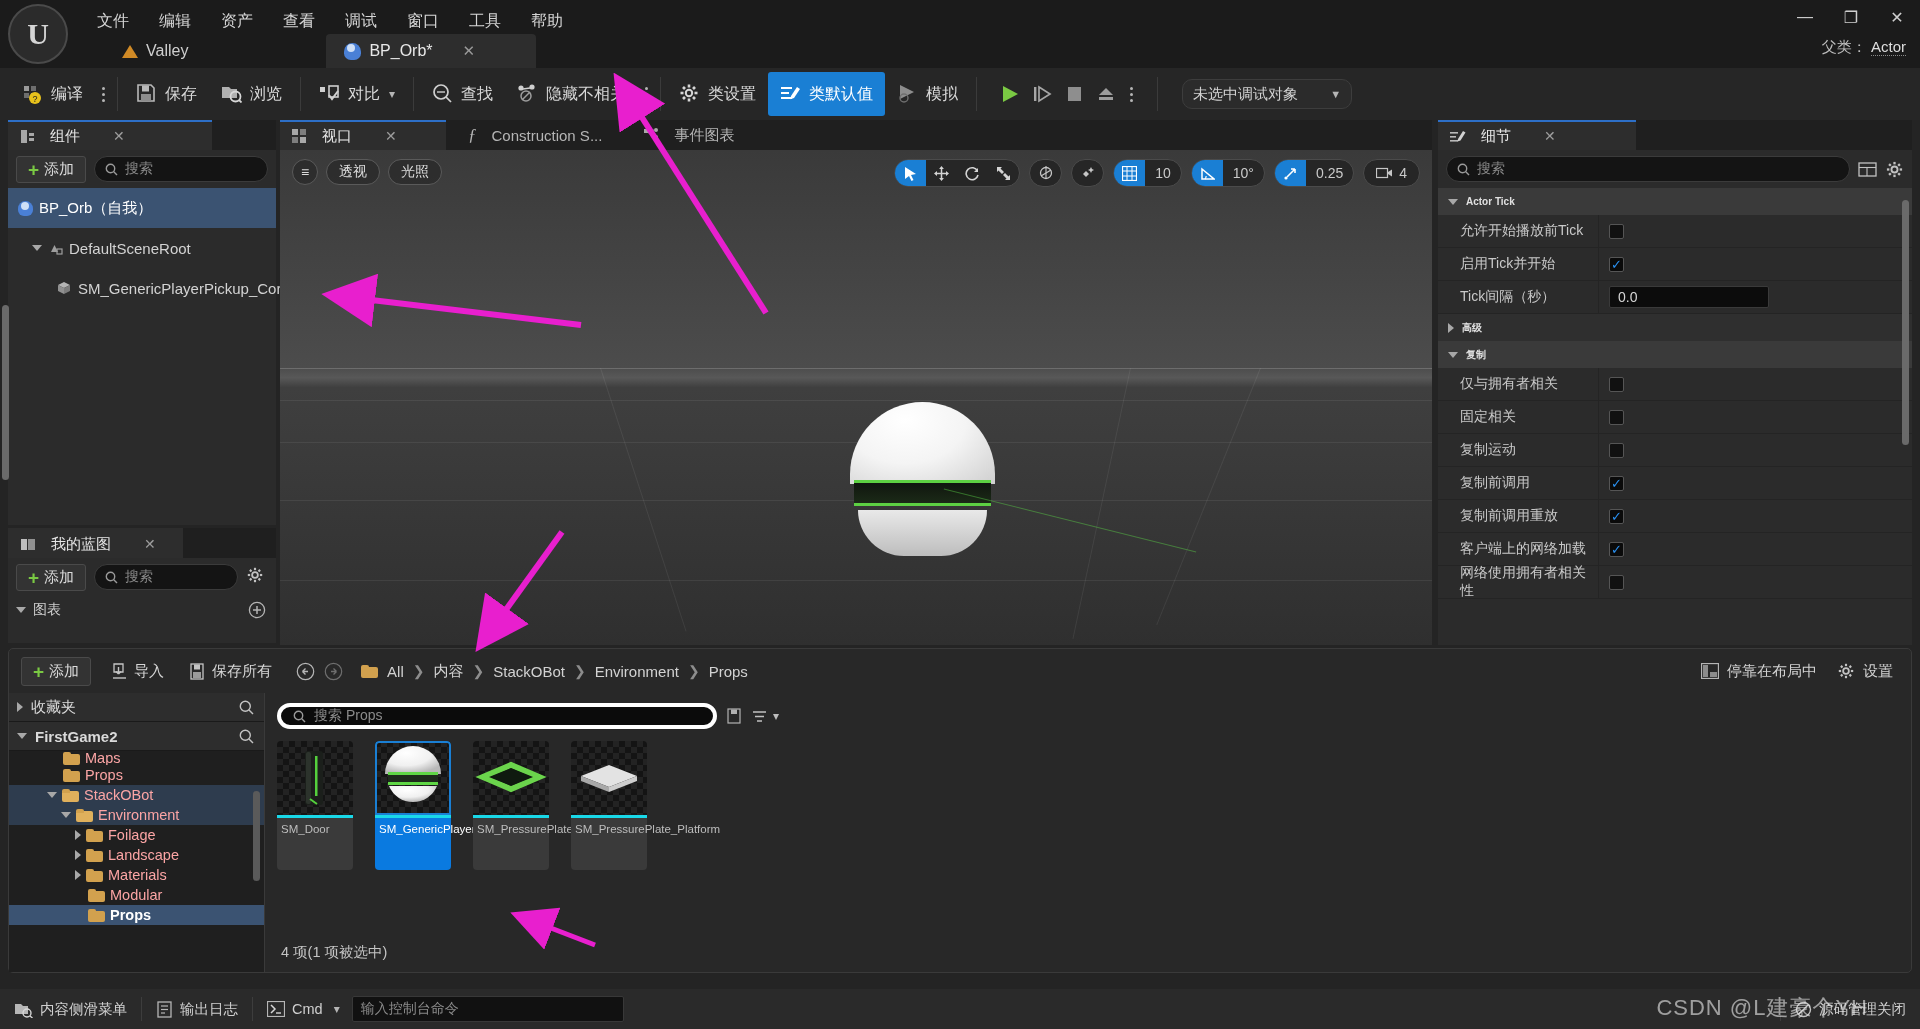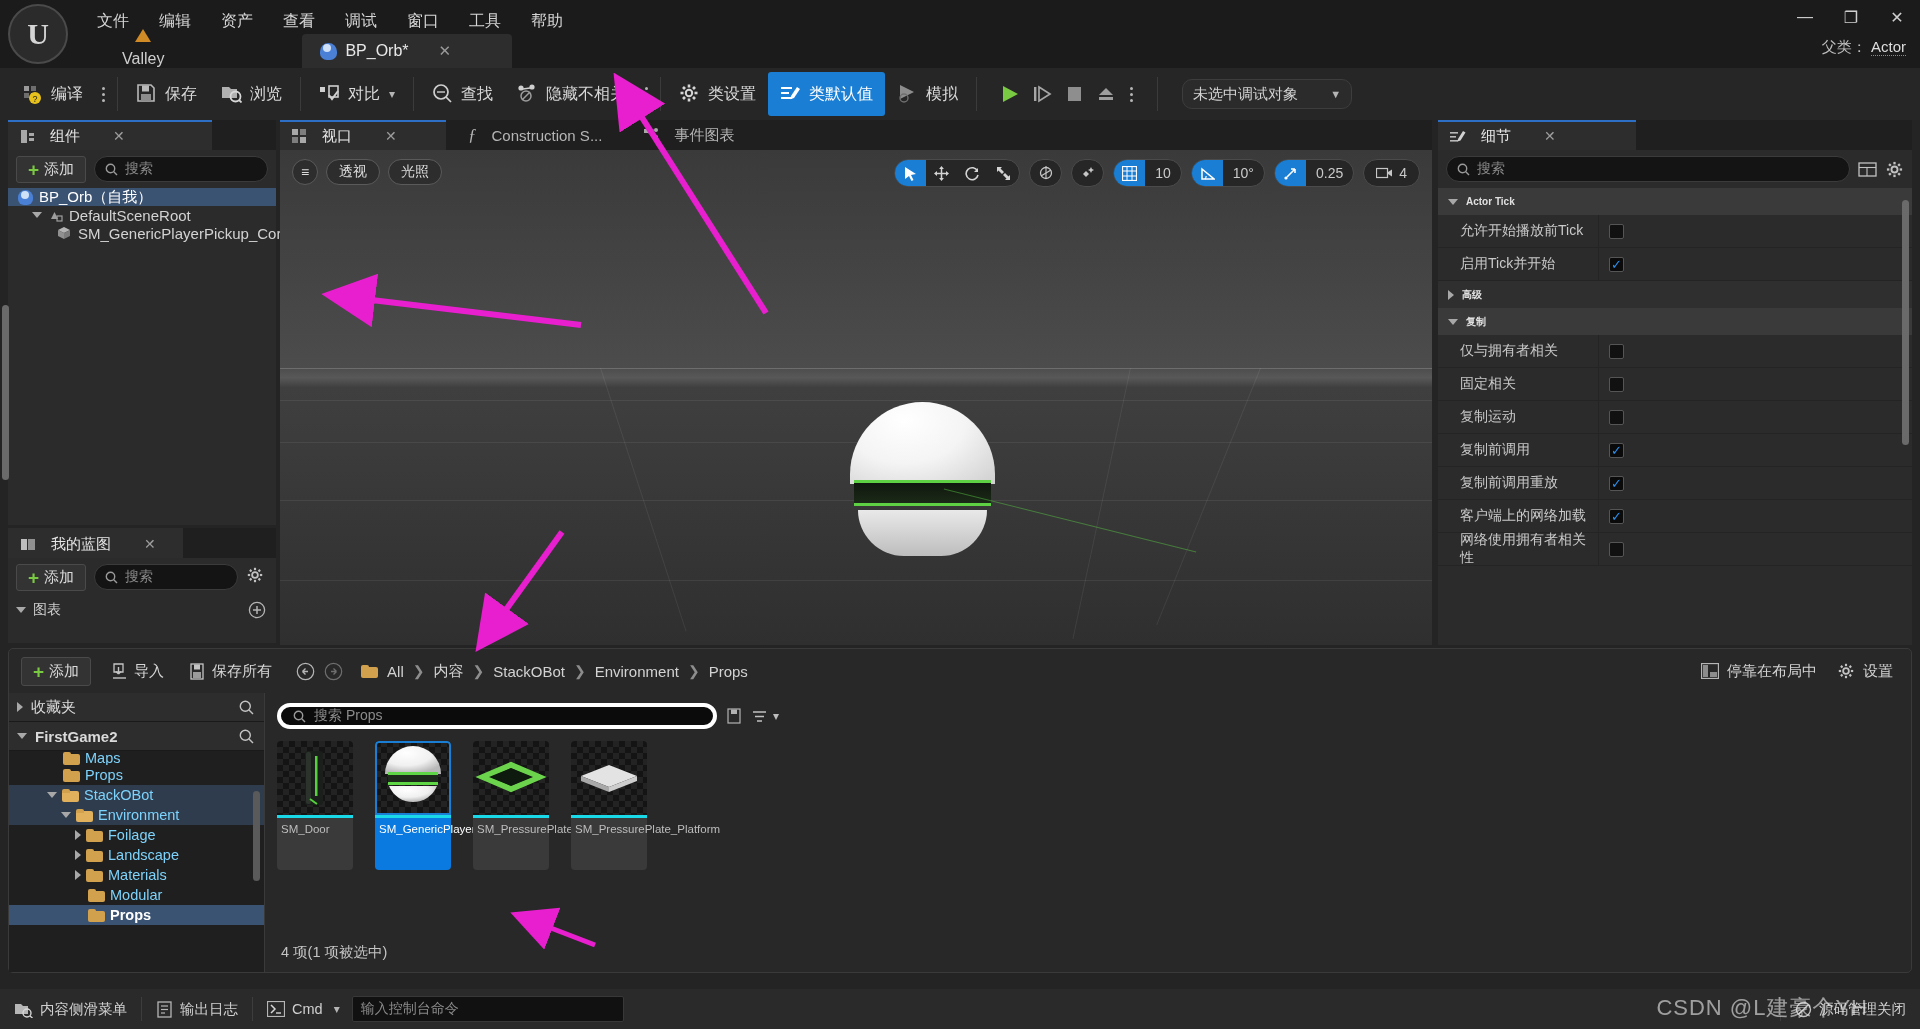--- a/index.html
+++ b/index.html
@@ -23,21 +23,21 @@
   }
   .menubar { position:absolute; left:82px; top:4px; height:34px; display:flex; align-items:center; }
   .menu-item { padding:5px 15px; font-size:16px; color:#d4d4d4; cursor:default; }
 
   .tabstrip { position:absolute; left:82px; top:34px; height:34px; display:flex; align-items:flex-end; }
   .tab {
     display:flex; align-items:center; gap:8px; height:34px; padding:0 18px;
     font-size:16px; color:#b9b9b9; background:transparent;
     border-top-left-radius:4px; border-top-right-radius:4px;
   }
-  .tab.level { color:#cfcfcf;flex-direction:column; }
+  .tab.level { color:#cfcfcf; }
   .tab.active { background:#2d2d2d; color:#e8e8e8; }
   .tab .tab-close { margin-left:22px; color:#9a9a9a; font-size:15px; }
   .tri-icon { width:16px; height:13px; position:relative; }
   .tri-icon::before {
     content:""; position:absolute; left:0; bottom:0;
     border-left:8px solid transparent; border-right:8px solid transparent;
     border-bottom:13px solid #d08a26;
   }
   .orb-icon {
     width:17px; height:17px; border-radius:50% 50% 40% 40%;
@@ -88,21 +88,21 @@
   .comp-toolbar { height:38px; display:flex; align-items:center; gap:8px; padding:0 8px; background:#2b2b2b; }
   .add-btn {
     display:flex; align-items:center; gap:5px; height:27px; padding:0 11px;
     background:#333; border:1px solid #4a4a4a; border-radius:3px; font-size:15px; color:#dcdcdc;
   }
   .add-btn .plus { color:#7ac943; font-size:19px; line-height:1; font-weight:bold; }
   .srch {
     flex:1; height:26px; border-radius:13px; background:#141414; border:1px solid #3b3b3b;
     display:flex; align-items:center; gap:7px; padding:0 10px; font-size:14px; color:#888;
   }
-  .tree-row { height:18px; display:flex; align-items:center; gap:6px; font-size:15px; color:#d3d3d3; padding-left:8px; }
+  .tree-row { height:40px; display:flex; align-items:center; gap:6px; font-size:15px; color:#d3d3d3; padding-left:8px; }
   .tree-row.selected { background:#3b5372; color:#fff; }
   .arrow-d { width:0;height:0;border-left:5px solid transparent;border-right:5px solid transparent;border-top:6px solid #a8a8a8; }
   .arrow-r { width:0;height:0;border-top:5px solid transparent;border-bottom:5px solid transparent;border-left:6px solid #a8a8a8; }
 
   
   .myblueprint { position:absolute; left:8px; top:528px; width:268px; height:115px; background:#2b2b2b; }
   .mbp-section { height:28px; display:flex; align-items:center; justify-content:space-between; padding:0 10px 0 8px; background:#2b2b2b; font-size:14px; color:#cfcfcf; }
 
   
   .viewport-wrap { position:absolute; left:280px; top:120px; width:1152px; height:525px; background:#1c1c1c; }
@@ -147,21 +147,21 @@
   .cb-tbtn { display:flex; align-items:center; gap:6px; font-size:15px; color:#d6d6d6; height:30px; padding:0 6px; }
   .crumbs { display:flex; align-items:center; gap:9px; font-size:15px; color:#d2d2d2; margin-left:4px; }
   .crumb-sep { color:#8d8d8d; font-size:14px; }
   .cb-right { margin-left:auto; display:flex; align-items:center; gap:20px; font-size:15px; color:#d2d2d2; }
 
   .cb-body { position:absolute; left:0; top:44px; width:100%; bottom:0; display:flex; }
   .cb-tree { width:256px; background:#1f1f1f; border-right:1px solid #3a3a3a; position:relative; }
   .cbt-head { height:29px; display:flex; align-items:center; justify-content:space-between; padding:0 10px 0 8px; background:#2d2d2d; border-bottom:1px solid #1a1a1a; font-size:15px; color:#dadada; }
   .cbt-head.bold { font-weight:bold; }
   .cbt-rows { position:absolute; left:0; top:58px; right:0; bottom:36px; overflow:hidden; }
-  .cbt-row { height:16.5px; display:flex; align-items:center; gap:5px; font-size:14.5px; color:#7dd3fc; white-space:nowrap; }
+  .cbt-row { height:16.5px; display:flex; align-items:center; gap:5px; font-size:14.5px; color:#fca5a5; white-space:nowrap; }
   .cbt-row.hl { background:#2e3c4e; }
   .cbt-row.sel { background:#3b5372; color:#fff; font-weight:bold; }
   .folder { width:17px; height:13px; position:relative; flex:0 0 auto; }
   .folder::before { content:""; position:absolute; left:0; bottom:0; width:17px; height:11px; background:#d2a14e; border-radius:1px 2px 2px 2px; }
   .folder::after { content:""; position:absolute; left:0; top:0; width:8px; height:4px; background:#d2a14e; border-radius:2px 2px 0 0; }
   .folder.open::before { background:#e0b05c; }
   .cbt-foot { position:absolute; left:0; right:0; bottom:0; height:36px; background:#2d2d2d; display:flex; align-items:center; justify-content:space-between; padding:0 10px 0 8px; font-size:15px; color:#dadada; border-top:1px solid #1a1a1a; }
 
   .cb-main { flex:1; position:absolute; left:256px; right:0; top:0; bottom:0; }
   .cb-srchrow { height:38px; display:flex; align-items:center; gap:10px; padding:8px 12px 0 12px; }
@@ -729,20 +729,26 @@
       <div class="det-val">
         <span class="chk"></span>
       </div>
     </div>
     <div class="det-row">
       <div class="det-label">启用Tick并开始</div>
       <div class="det-val">
         <span class="chk on"></span>
       </div>
     </div>
+    <div class="det-row">
+      <div class="det-label">Tick间隔（秒）</div>
+      <div class="det-val">
+        <span class="numfield">0.0</span>
+      </div>
+    </div>
     <div class="det-cat" style="background:#2f2f2f;">
       <span class="arrow-r"></span>
       <span>高级</span>
     </div>
 
     <div class="det-cat">
       <span class="arrow-d"></span>
       <span>复制</span>
     </div>
     <div class="det-row">

